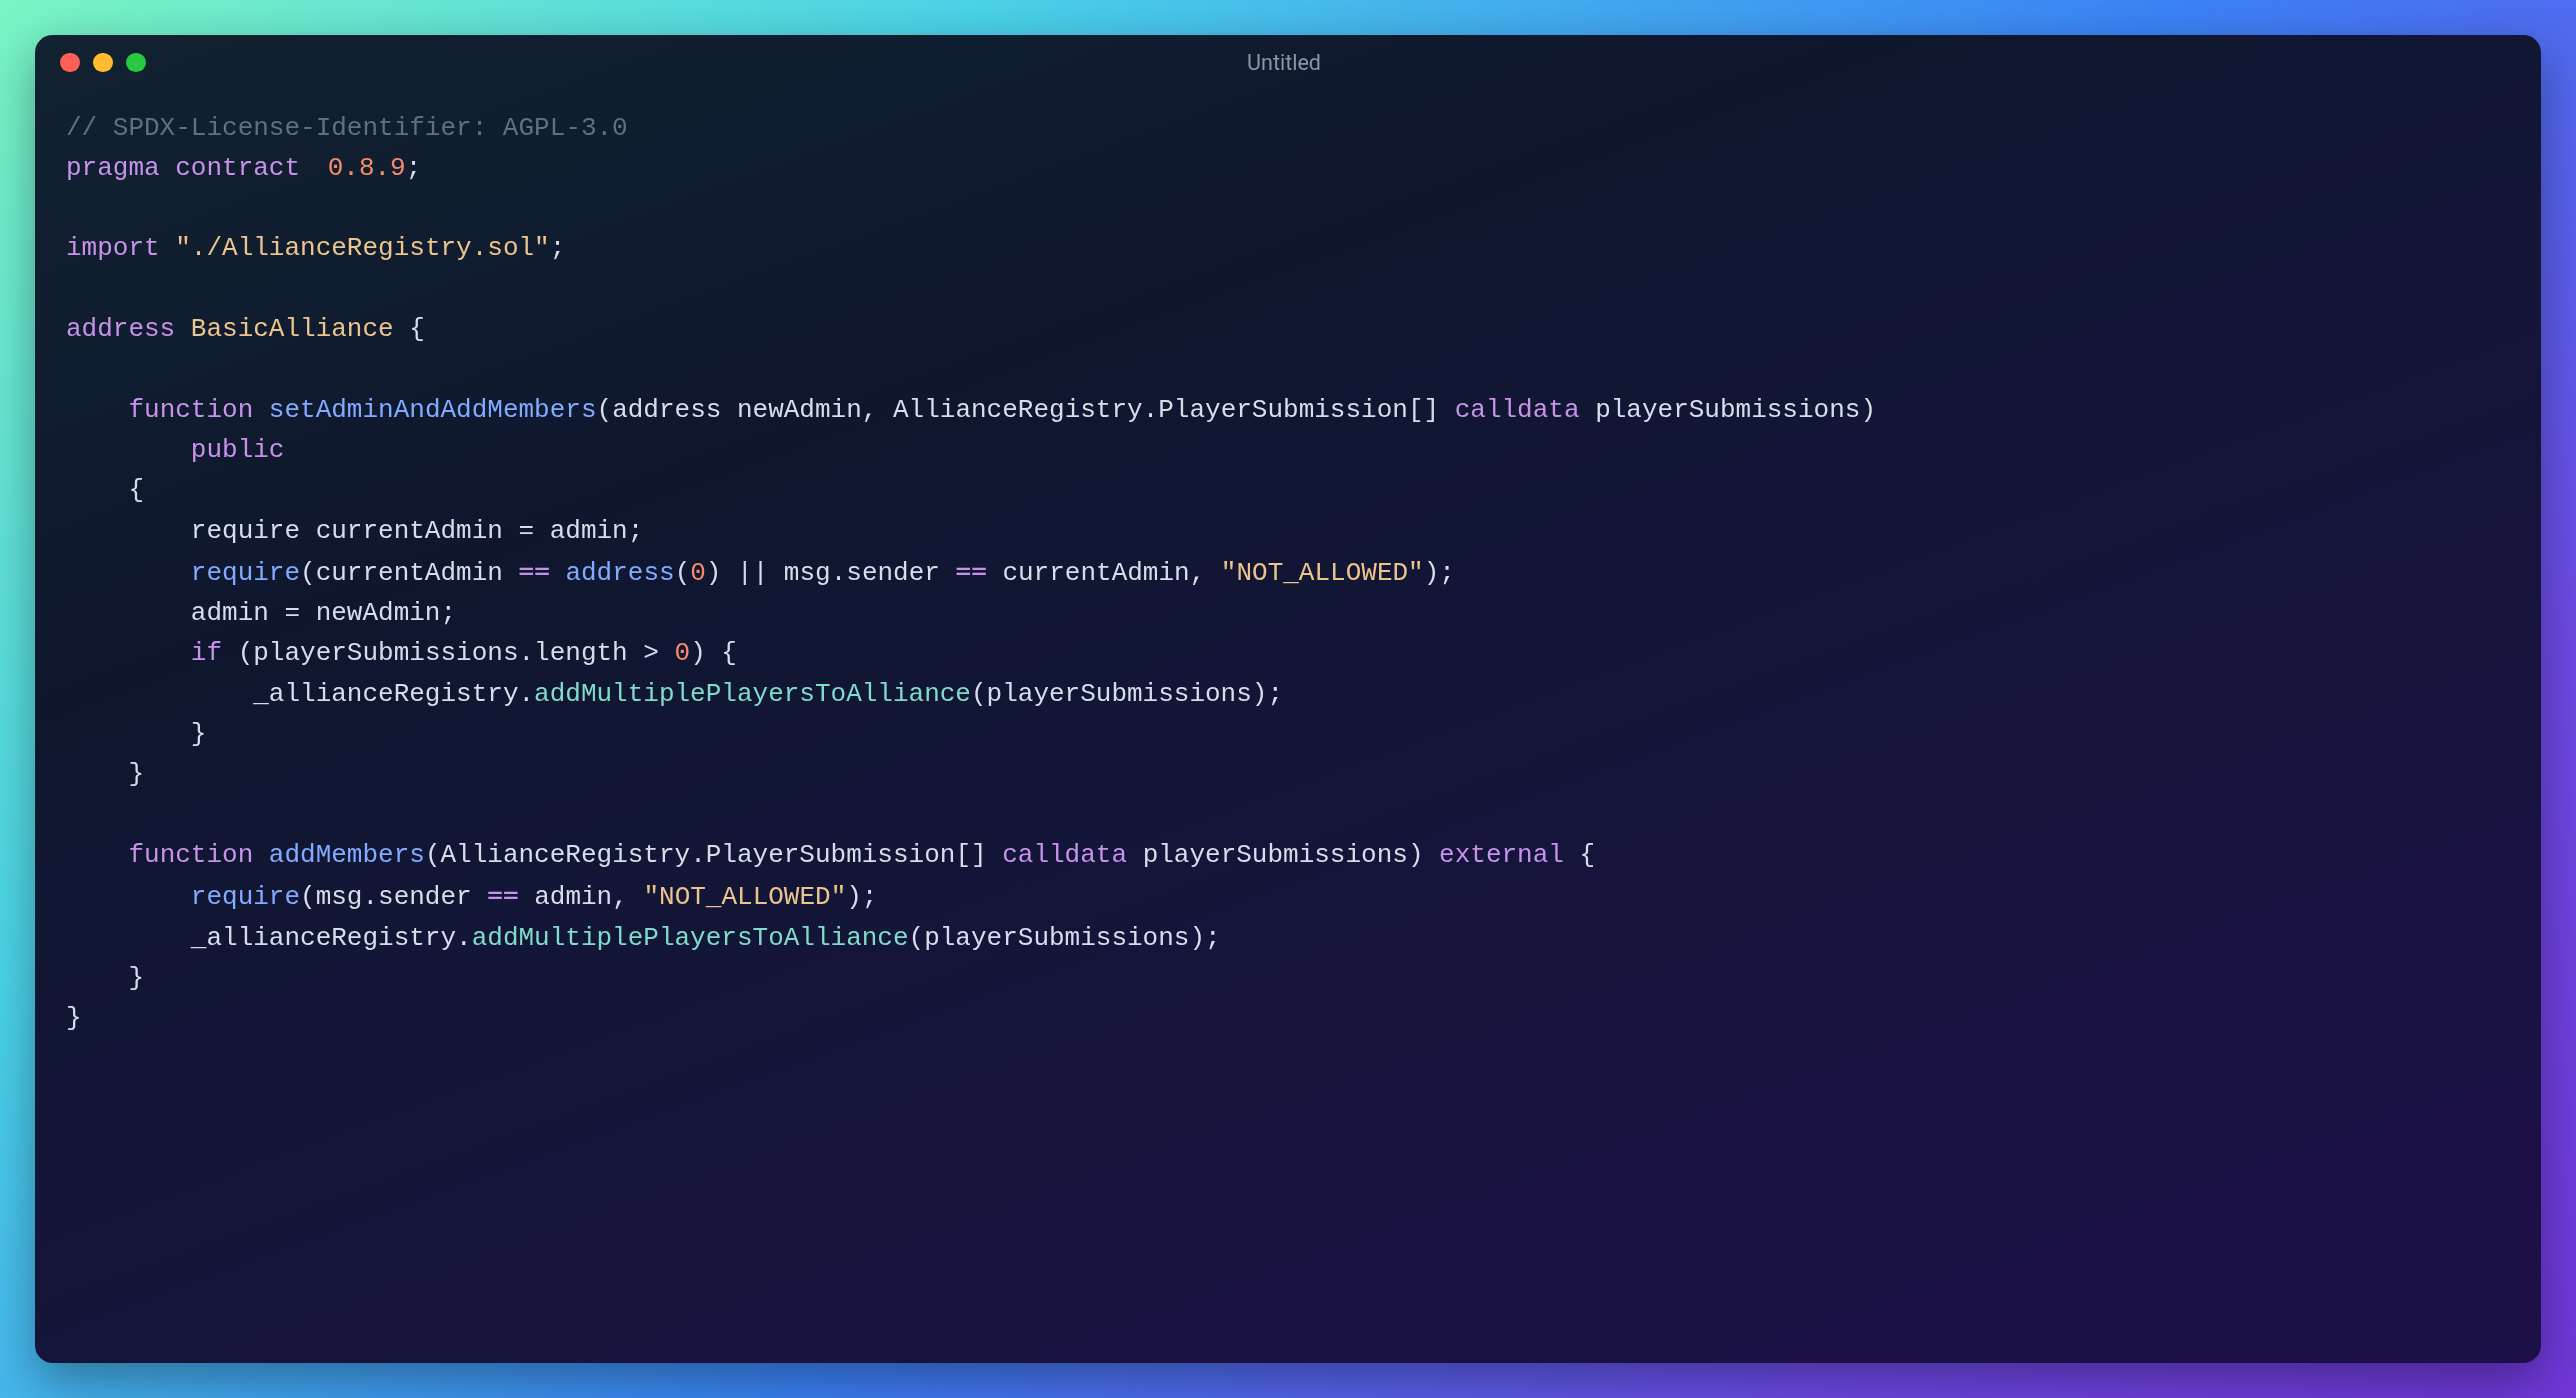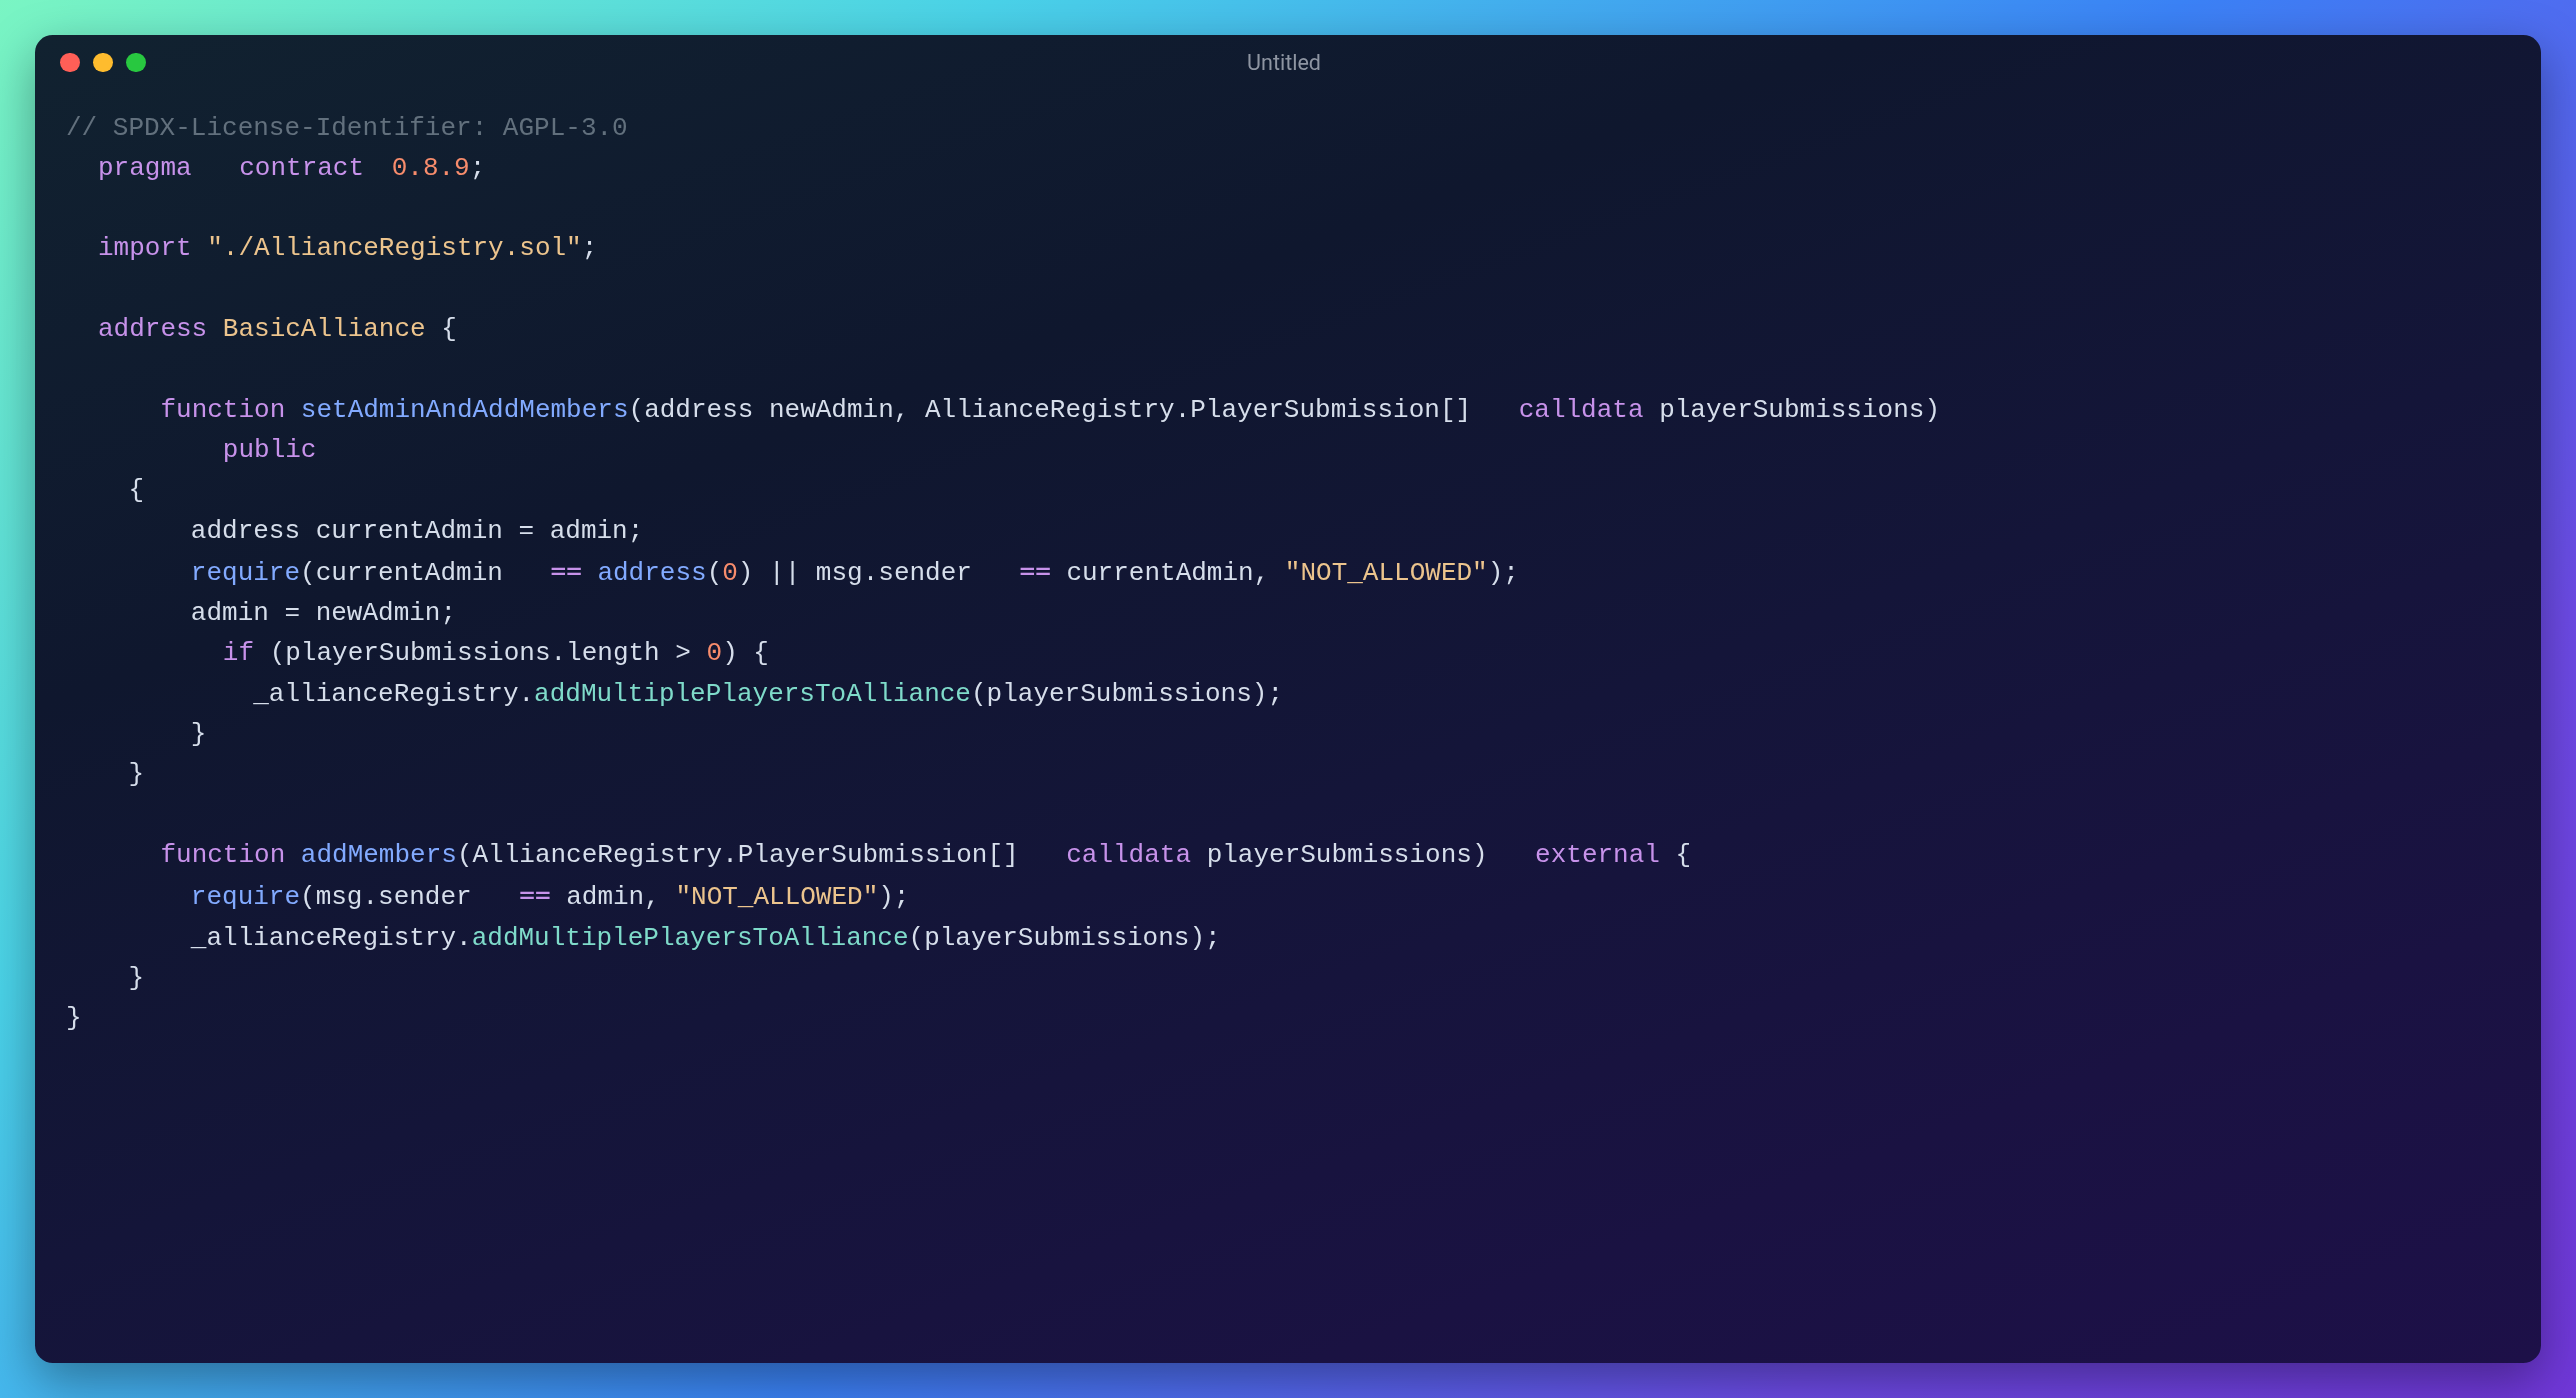--- a/index.html
+++ b/index.html
@@ -58,21 +58,21 @@
     padding: 17.6px 31px 33px 31px;
     font-size: 26px;
     line-height: 1.55;
     white-space: pre;
     color: #d6deeb;
     letter-spacing: 0;
     font-variant-ligatures: contextual;
     overflow: auto;
   }
   .c-comment   { color: #62707d; }
-  .c-keyword   { color: #c792ea; margin-left: 32px; }
+  .c-keyword   { color: #c792ea; }
   .c-version   { color: #f78c6c; margin-left: 12px; }
   .c-string    { color: #ecc48d; }
   .c-type      { color: #ecc48d; margin-top: 7px; }
   .c-func      { color: #82aaff; }
   .c-builtin   { color: #82aaff; }
   .c-call      { color: #7fdbca; }
   .c-num       { color: #f78c6c; }
   .c-punct     { color: #d6deeb; }
   .c-plain     { color: #d6deeb; }
   .eq { font-family: ui-monospace, Menlo, monospace; }
@@ -92,21 +92,21 @@
   <div class="code"><span class="c-comment">// SPDX-License-Identifier: AGPL-3.0</span>
 <span class="c-keyword">pragma</span> <span class="c-keyword">contract</span> <span class="c-version">0.8.9</span><span class="c-punct">;</span>
 
 <span class="c-keyword">import</span> <span class="c-string">"./AllianceRegistry.sol"</span><span class="c-punct">;</span>
 
 <span class="c-keyword">address</span> <span class="c-type">BasicAlliance</span> <span class="c-punct">{</span>
 
     <span class="c-keyword">function</span> <span class="c-func">setAdminAndAddMembers</span><span class="c-punct">(</span><span class="c-plain">address</span> <span class="c-plain">newAdmin</span><span class="c-punct">, </span><span class="c-plain">AllianceRegistry.PlayerSubmission[]</span> <span class="c-keyword">calldata</span> <span class="c-plain">playerSubmissions</span><span class="c-punct">)</span>
         <span class="c-keyword">public</span>
     <span class="c-punct">{</span>
-        <span class="c-plain">address currentAdmin = admin;</span>
+        <span class="c-plain">require currentAdmin = admin;</span>
         <span class="c-builtin">require</span><span class="c-plain">(currentAdmin </span><span class="c-keyword eq">==</span> <span class="c-builtin">address</span><span class="c-punct">(</span><span class="c-num">0</span><span class="c-punct">)</span><span class="c-plain"> || msg.sender </span><span class="c-keyword eq">==</span><span class="c-plain"> currentAdmin, </span><span class="c-string">"NOT_ALLOWED"</span><span class="c-punct">);</span>
         <span class="c-plain">admin = newAdmin;</span>
         <span class="c-keyword">if</span><span class="c-plain"> (playerSubmissions.length &gt; </span><span class="c-num">0</span><span class="c-plain">) {</span>
             <span class="c-plain">_allianceRegistry.</span><span class="c-call">addMultiplePlayersToAlliance</span><span class="c-plain">(playerSubmissions);</span>
         <span class="c-punct">}</span>
     <span class="c-punct">}</span>
 
     <span class="c-keyword">function</span> <span class="c-func">addMembers</span><span class="c-punct">(</span><span class="c-plain">AllianceRegistry.PlayerSubmission[]</span> <span class="c-keyword">calldata</span> <span class="c-plain">playerSubmissions</span><span class="c-punct">) </span><span class="c-keyword">external</span> <span class="c-punct">{</span>
         <span class="c-builtin">require</span><span class="c-plain">(msg.sender </span><span class="c-keyword eq">==</span><span class="c-plain"> admin, </span><span class="c-string">"NOT_ALLOWED"</span><span class="c-punct">);</span>
         <span class="c-plain">_allianceRegistry.</span><span class="c-call">addMultiplePlayersToAlliance</span><span class="c-plain">(playerSubmissions);</span>

